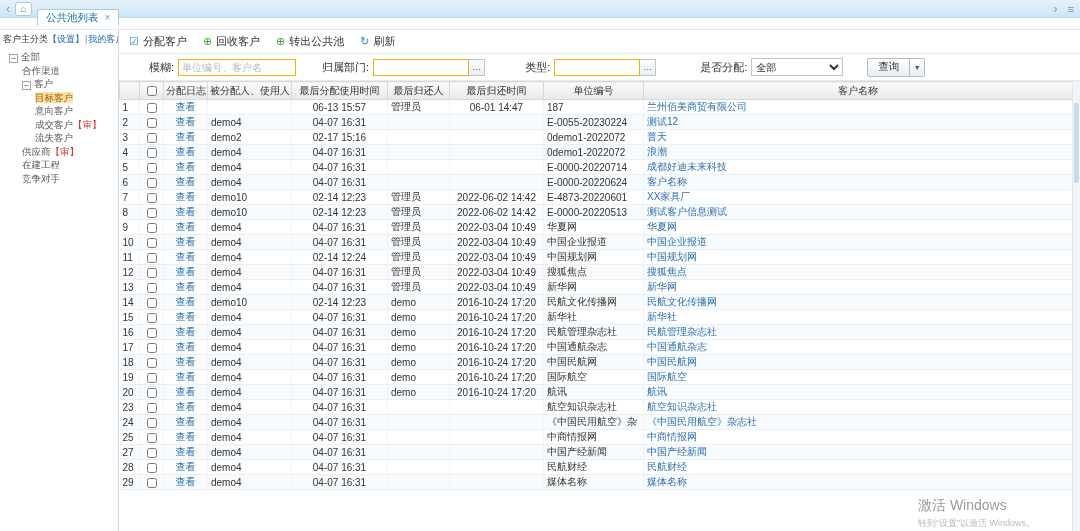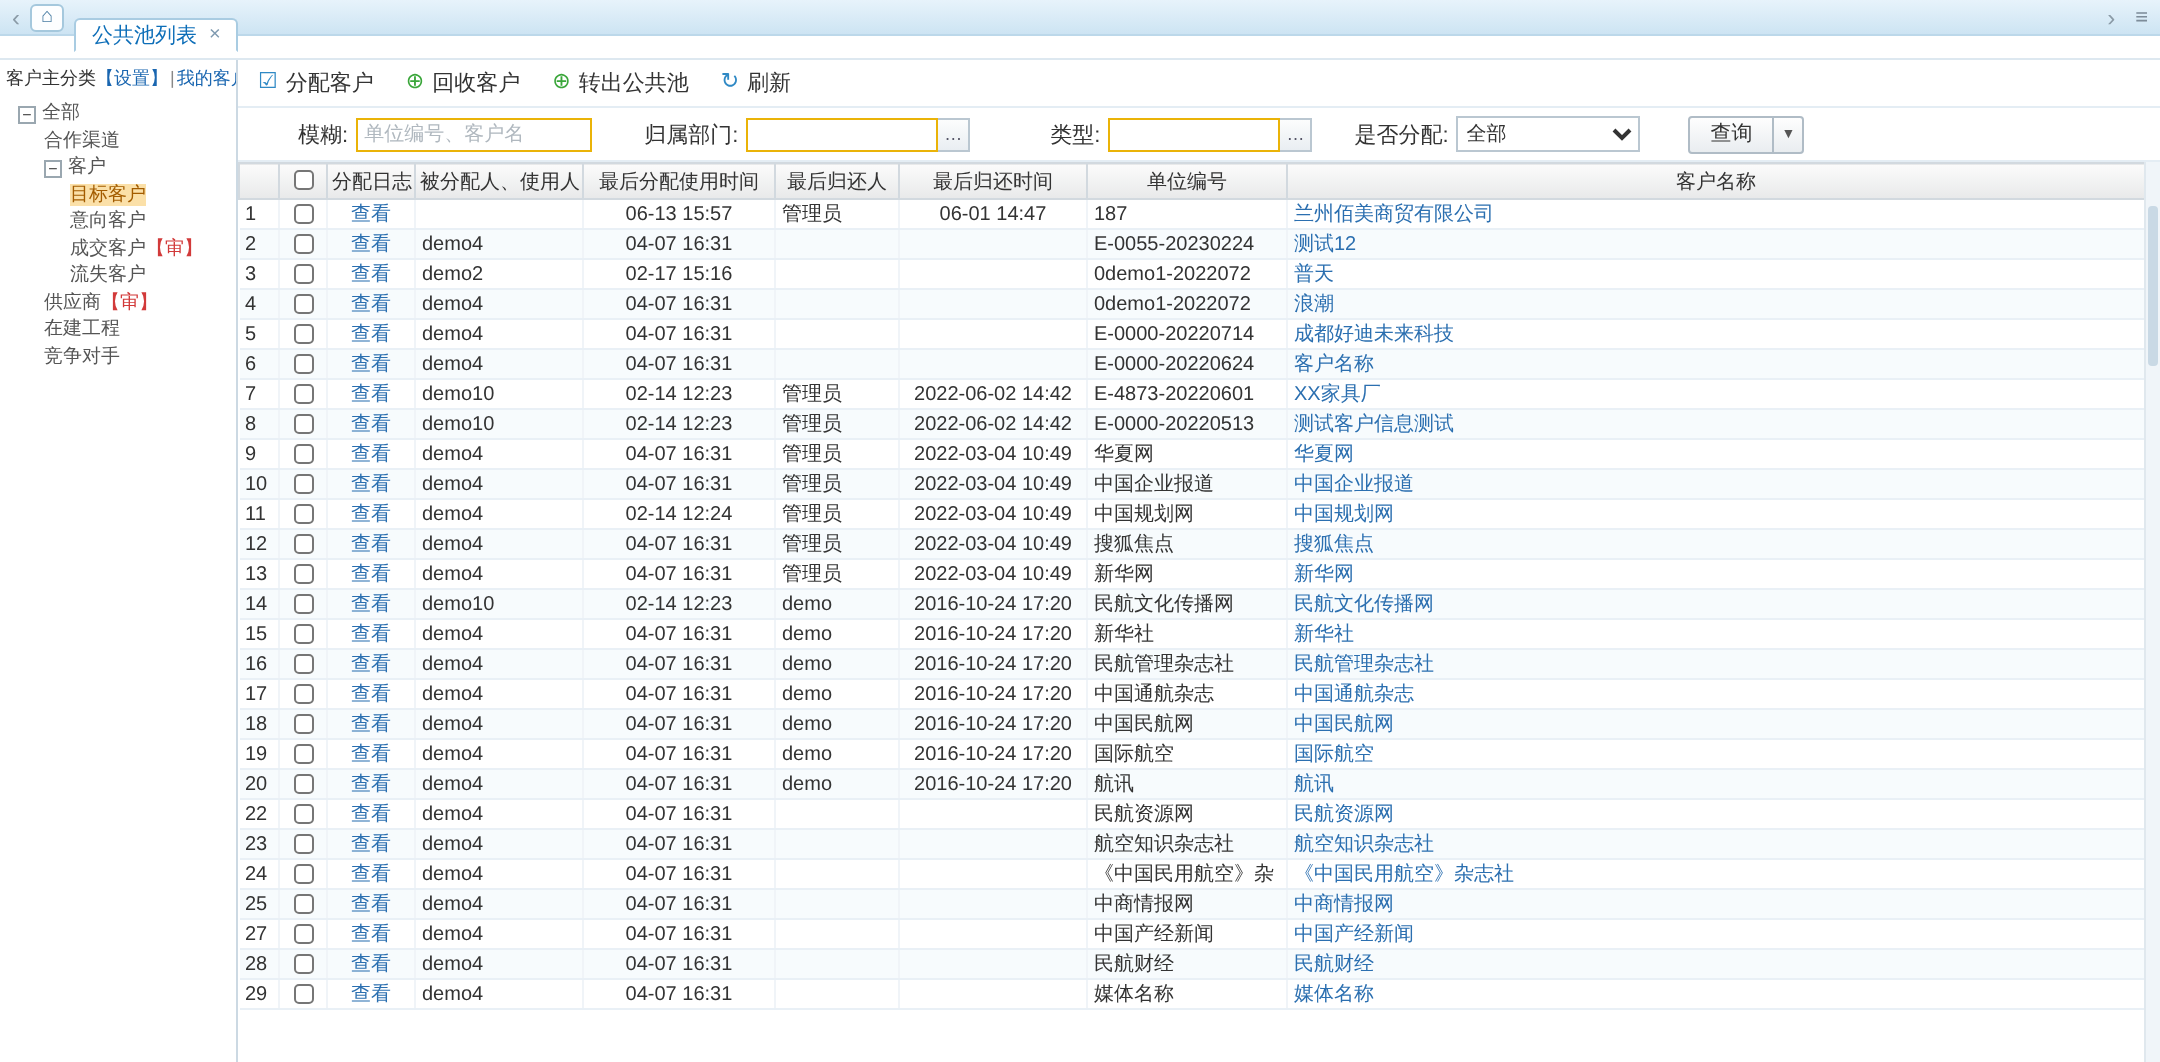--- a/index.html
+++ b/index.html
@@ -138,21 +138,21 @@
         <span class="flabel" style="margin-left:26px">归属部门:</span>
         <span class="input-group">
           <input class="finput" style="width: 96px;">
           <span class="dots-btn">…</span>
         </span>
         <span class="flabel" style="margin-left:40px">类型:</span>
         <span class="input-group">
           <input class="finput" style="width: 86px;">
           <span class="dots-btn">…</span>
         </span>
-        <span class="flabel" style="margin-left:21px">是否分配:</span>
+        <span class="flabel" style="margin-left:44px">是否分配:</span>
         <select class="fselect">
           <option>全部</option>
         </select>
         <span class="search-btn" style="margin-left:24px">查询</span>
         <span class="search-arrow">▼</span>
       </div>
 
       <div class="grid">
         <table class="grid-table">
           <colgroup>
@@ -414,31 +414,20 @@
     <td class="center"><span class="link">查看</span></td>
     <td>demo4</td>
     <td class="center">04-07 16:31</td>
     <td>demo</td>
     <td class="center">2016-10-24 17:20</td>
     <td>航讯</td>
     <td><span class="link">航讯</span></td>
   </tr>
 
 
-  <tr>
-    <td class="num">22</td>
-    <td class="center"><input type="checkbox" style=""></td>
-    <td class="center"><span class="link">查看</span></td>
-    <td>demo4</td>
-    <td class="center">04-07 16:31</td>
-    <td></td>
-    <td class="center"></td>
-    <td>民航资源网</td>
-    <td><span class="link">民航资源网</span></td>
-  </tr>
 
   <tr>
     <td class="num">23</td>
     <td class="center"><input type="checkbox" style=""></td>
     <td class="center"><span class="link">查看</span></td>
     <td>demo4</td>
     <td class="center">04-07 16:31</td>
     <td></td>
     <td class="center"></td>
     <td>航空知识杂志社</td>
@@ -509,14 +498,18 @@
 </tbody>
         </table>
         <div class="vscroll">
           <div class="vthumb"></div>
         </div>
       </div>
 
     </div>
   </div>
 
+  <div class="watermark">
+    <div class="wm1">激活 Windows</div>
+    <div class="wm2">转到“设置”以激活 Windows。</div>
+  </div>
 
 </div>
 
 </body></html>

